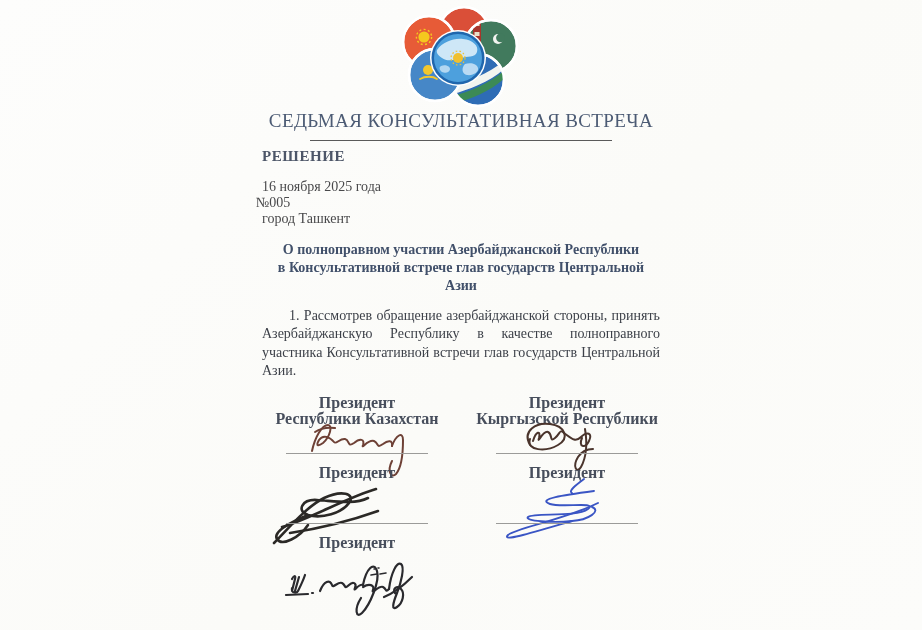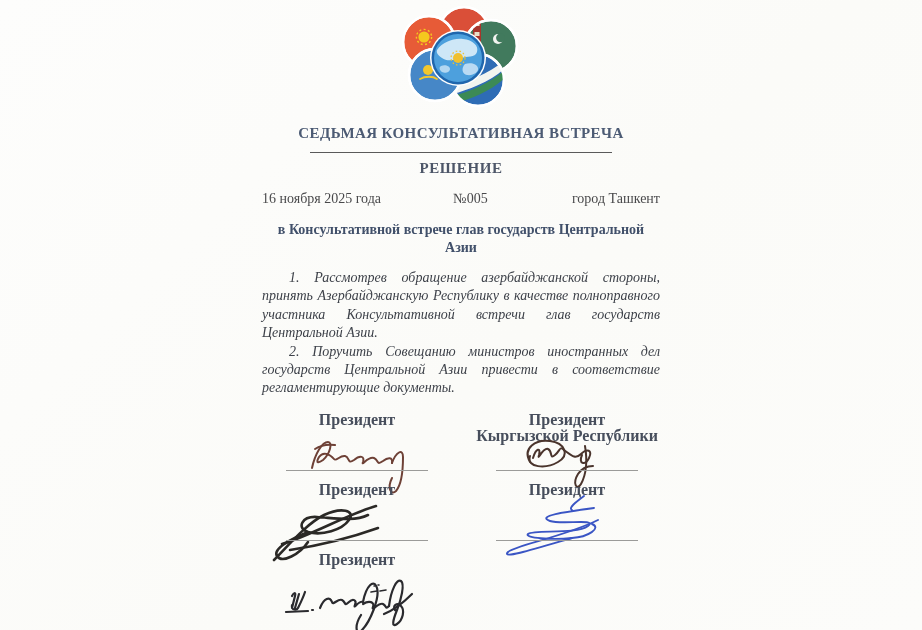--- a/index.html
+++ b/index.html
@@ -9,38 +9,38 @@
     font-family:"Liberation Serif","DejaVu Serif",serif;
     position:relative;
   }
   .canvas{
     position:absolute;inset:0;
     background:linear-gradient(135deg,#fdfdfc 0%,#fbfbf8 55%,#fcfcfa 100%);
   }
   .content{width:398px;margin:0 auto;position:relative;}
   .logo{display:block;margin:6px auto 0;}
   .title{
-    margin-top:12px;text-align:center;
-    color:#4c5b74;font-weight:bold;font-size:15px;line-height:18px;letter-spacing:.4px;
+    text-align:center;
+    color:#4c5b74;font-weight:normal;font-size:19px;line-height:18px;letter-spacing:.4px;
   }
   .title-rule{width:302px;margin:10px auto 0;border-bottom:1.4px solid #5a5a5a;}
   .doc-type{
-    margin-top:7px;text-align:center;color:#4d5668;font-weight:bold;
+    margin-top:7px;color:#4d5668;font-weight:bold;
     font-size:15px;letter-spacing:.6px;
   }
   .meta-row{
     margin-top:14px;display:flex;justify-content:space-between;align-items:baseline;
-    color:#49494b;font-size:14px;
+    color:#49494b;font-size:14px;flex-direction:column;
   }
   .meta-row .num{position:relative;left:-6px;text-align:right;}
   .subject{
     margin-top:14px;text-align:center;color:#41506a;font-weight:bold;
     font-size:14px;line-height:18px;
   }
-  .body-text{margin-top:12px;color:#3d4149;font-size:14px;line-height:18.4px;font-style:italic;}
+  .body-text{margin-top:12px;color:#3d4149;font-size:14px;line-height:18.4px;}
   .body-text p{margin:0;text-indent:27px;text-align:justify;}
   .sig-grid{width:400px;margin:14px auto 0;display:flex;flex-wrap:wrap;}
   .sig-block{width:190px;margin-bottom:11px;position:relative;}
   .sig-block.left{margin-right:20px;}
   .sig-label{
     text-align:center;color:#474e5c;font-weight:bold;font-size:16px;line-height:16px;height:32px;
   }
   .sig-area{position:relative;height:27px;}
   .sig-line{position:absolute;left:24px;right:24px;bottom:0;border-bottom:1px solid #9b9b99;}
   .sig-svg{position:absolute;left:0;top:-34px;width:190px;height:104px;overflow:visible;pointer-events:none;}
@@ -144,33 +144,34 @@
 
     <div class="doc-type">РЕШЕНИЕ</div>
 
     <div class="meta-row">
       <span>16 ноября 2025 года</span>
       <span class="num">№005</span>
       <span>город Ташкент</span>
     </div>
 
     <div class="subject">
+      <div>О полноправном участии Азербайджанской Республики</div>
       <div>в Консультативной встрече глав государств Центральной Азии</div>
     </div>
 
     <div class="body-text">
       <p>1. Рассмотрев обращение азербайджанской стороны, принять Азербайджанскую Республику в качестве полноправного участника Консультативной встречи глав государств Центральной Азии.</p>
-      <p>2. Поручить Совещанию министров иностранных дел государств Центральной Азии привести в соответствие регламентирующие документы.</p>
     </div>
 
     <div class="sig-grid">
 
       <div class="sig-block left">
         <div class="sig-label">
           <div>Президент</div>
+          <div>Республики Казахстан</div>
         </div>
         <div class="sig-area">
           <svg class="sig-svg" viewBox="0 0 190 104">
             <g fill="none" stroke-width="2" stroke-linecap="round" stroke-linejoin="round">
               <path d="M50,58 C53,44 60,32 66,32 C71,32 68,44 61,50 C57,53 53,54 57,47 C61,41 68,44 72,49 C74,52 78,45 83,46 C88,47 85,55 92,50 C98,45 103,46 101,52 C99,57 106,46 112,48 C117,50 114,56 121,51 C126,47 131,47 130,53" stroke="#6e4136"></path>
               <path d="M53,39 C59,35 66,34 73,35" stroke="#6e4136"></path>
               <path d="M130,53 C134,42 141,38 141,47 C141,58 140,74 134,81 C129,86 125,78 130,68" stroke="#6e4136"></path>
             </g>
           </svg>
           <div class="sig-line"></div>

